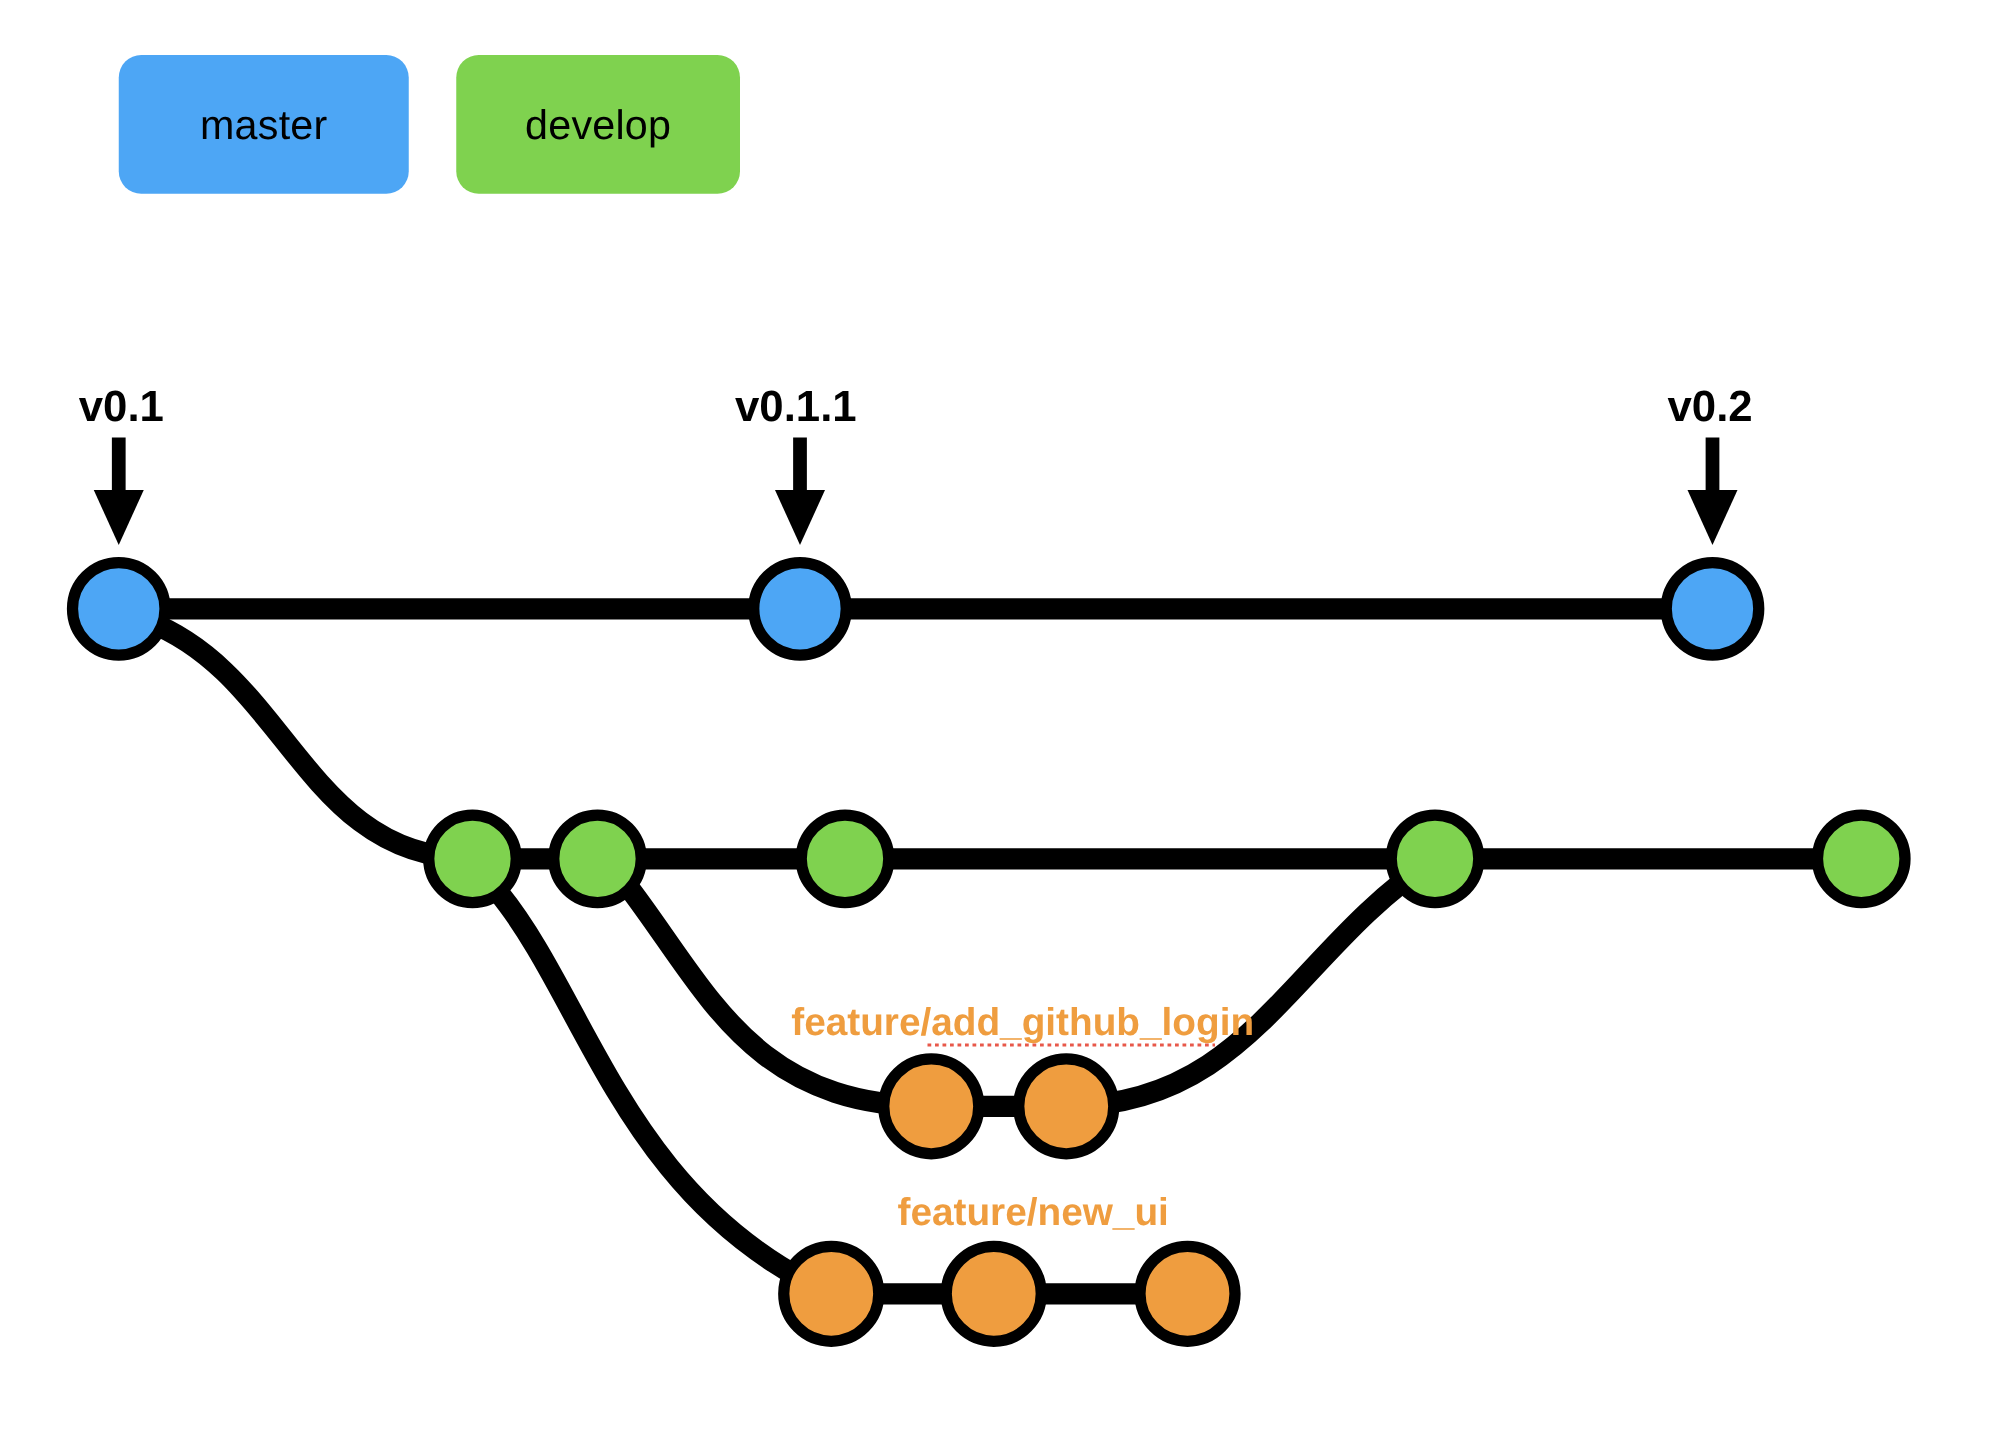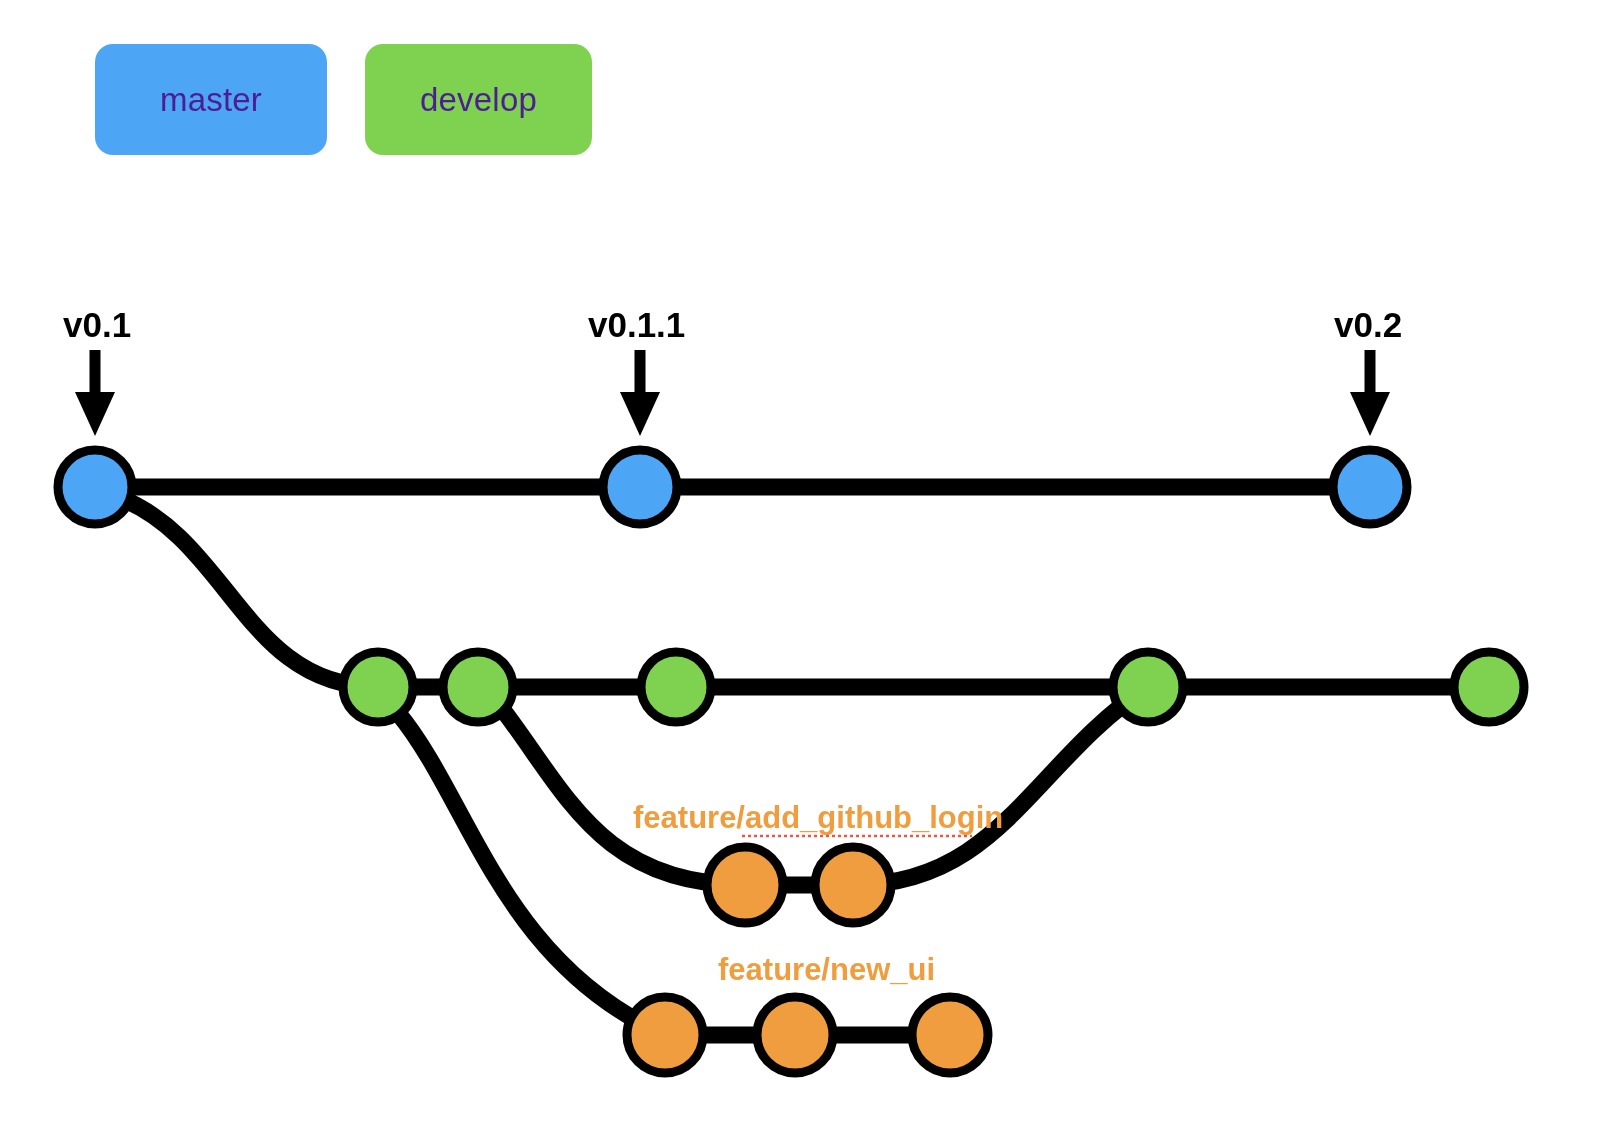--- a/index.html
+++ b/index.html
@@ -32,21 +32,21 @@
     display: flex;
     flex-direction: row;
     align-items: flex-start;
     gap: 38px;
   }
   .legend-chip {
     border-radius: 18px;
     display: flex;
     align-items: center;
     justify-content: center;
-    color: #4c1d95;
+    color: #000000;
     font-size: 33px;
     font-weight: 400;
     letter-spacing: 0.2px;
     height: 111px;
     box-sizing: border-box;
     user-select: none;
   }
   .legend-chip.master  { width: 232px; background: #4da6f5; }
   .legend-chip.develop { width: 227px; background: #7fd24f; text-align: right; }
   .legend-chip.feature { width: 236px; background: #ef9d3f; }

